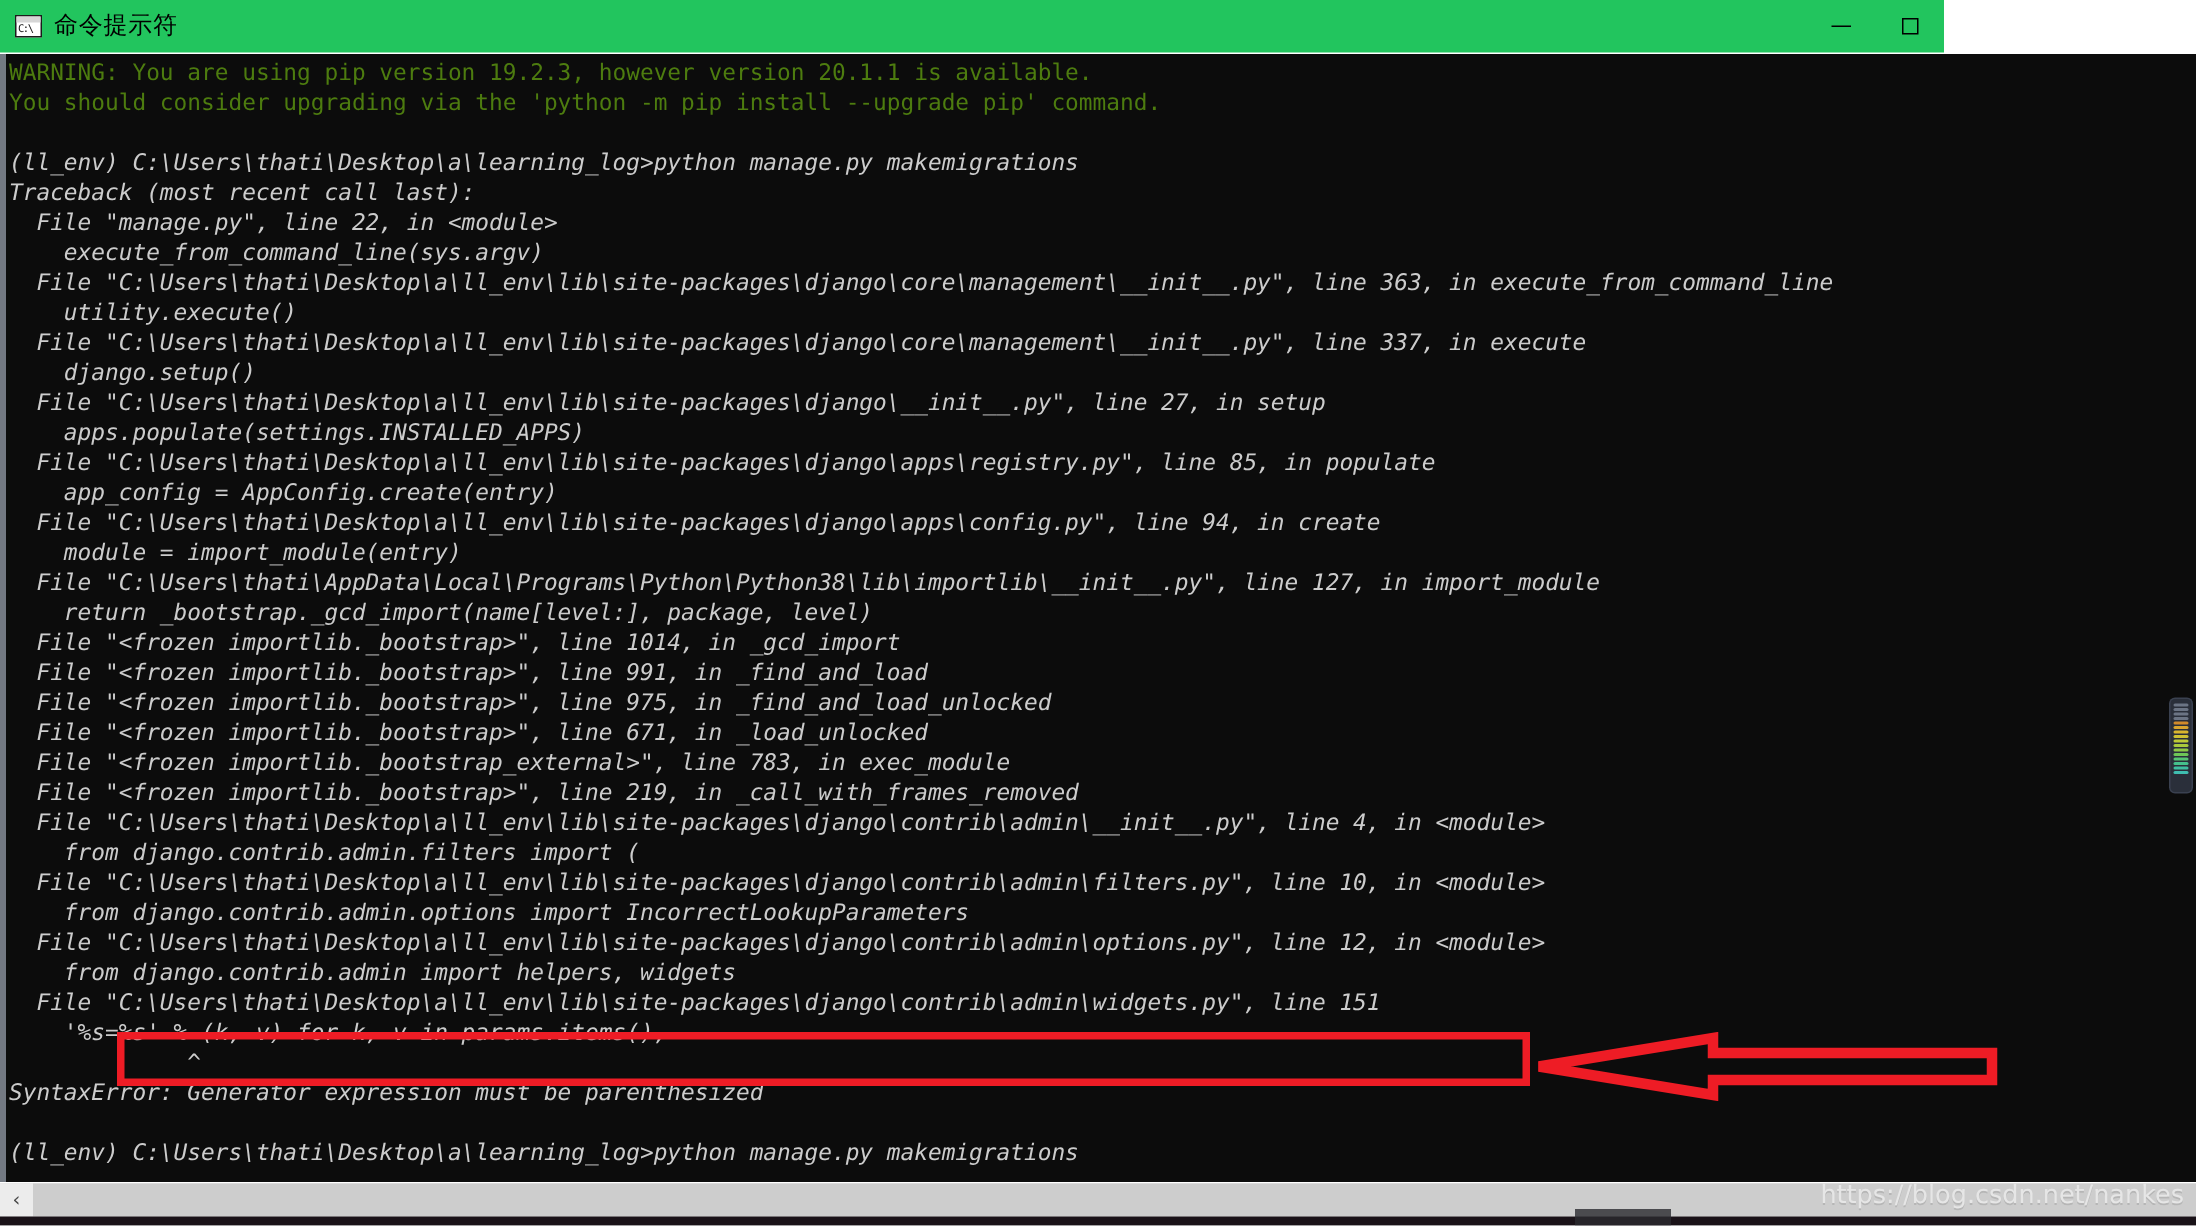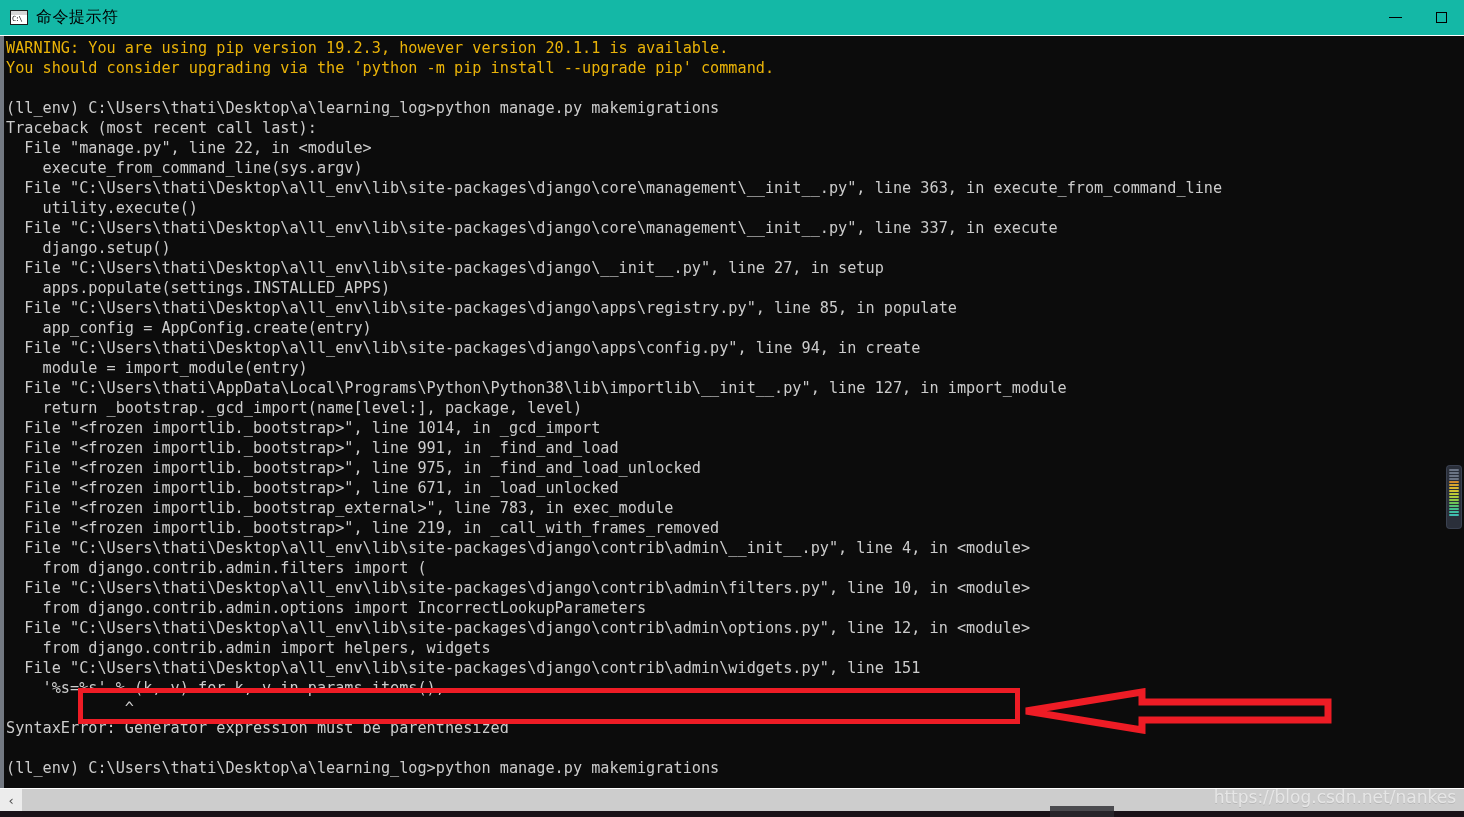--- a/index.html
+++ b/index.html
@@ -6,22 +6,22 @@
   html, body {
     width: 1464px; height: 817px;
     background: #ffffff;
     font-family: "Liberation Sans", sans-serif;
     overflow: hidden;
   }
   #app { position: relative; width: 1464px; height: 817px; background:#ffffff; }
 
   
   .titlebar {
-    position: absolute; left: 0; top: 0; width: 1464px; height: 36px;
-    background: #14b8a6;
+    position: absolute; left: 0; top: 0; width: 1296px; height: 36px;
+    background: #22c55e;
     display: flex; align-items: center;
     border-bottom: 1px solid #ffffff;
   }
   .tb-icon {
     width: 18px; height: 15px; margin-left: 10px; margin-right: 8px;
     background: #ffffff; border: 1px solid #1b1b1b; position: relative;
     flex: 0 0 auto;
   }
   .tb-icon::before {
     content: ""; position: absolute; left: 0; top: 0; right: 0; height: 4px;
@@ -55,22 +55,22 @@
     background: #c8d4e4; opacity: .55;
   }
   .term {
     position: absolute; left: 6px; top: 2px; right: 0;
     font-family: "DejaVu Sans Mono", monospace;
     font-size: 15.2px; line-height: 20px;
     white-space: pre; color: #cccccc;
     letter-spacing: 0px;
   }
   .term .line { height: 20px; }
-  .c-warn { color: #eab308; }
-  .c-gray { color: #cccccc; }
+  .c-warn { color: #4d7c0f; }
+  .c-gray { color: #cccccc; font-style: italic; }
 
   
   .anno-box {
     position: absolute; left: 78px; top: 652px; width: 942px; height: 36px;
     border: 5px solid #ee1c25; background: transparent;
   }
   .anno-arrow { position: absolute; left: 1022px; top: 652px; width: 310px; height: 46px; }
 
   
   .minimap {

